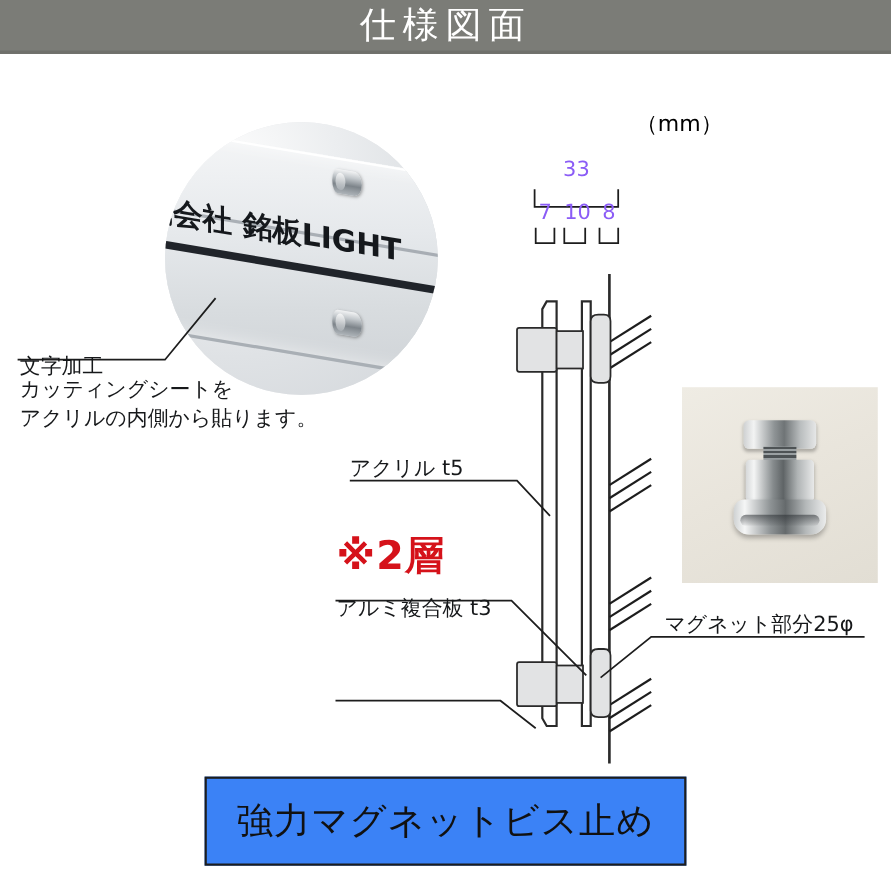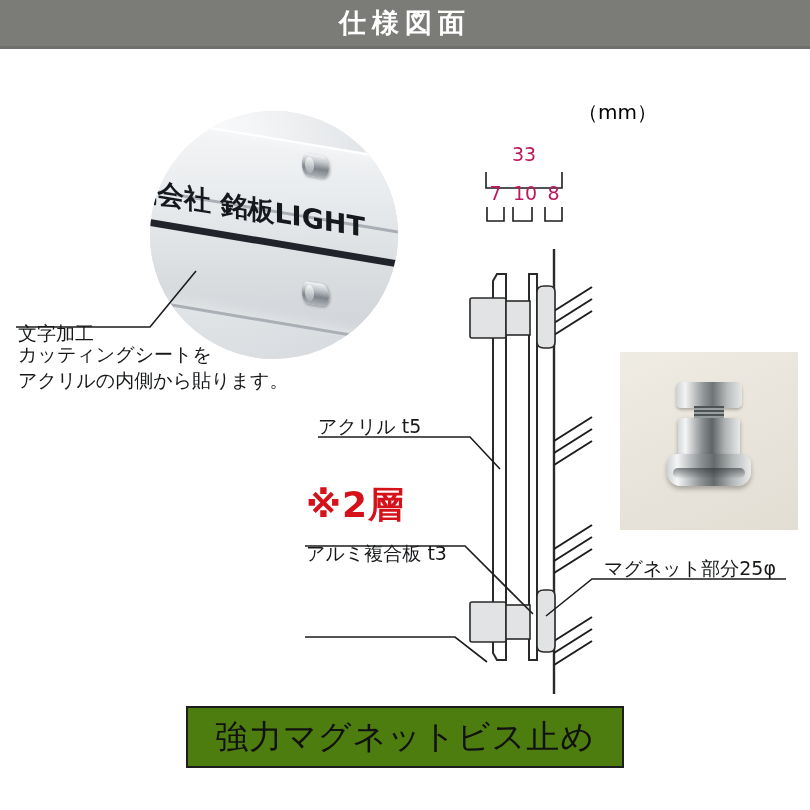--- a/index.html
+++ b/index.html
@@ -34,24 +34,24 @@
     background: #6f706b;
   }
   .header-title {
     position: absolute;
     left: 0; top: 0;
     width: 810px;
     height: 46px;
     line-height: 46px;
     text-align: center;
     color: #ffffff;
-    font-size: 27px;
+    font-size: 33px;
     letter-spacing: 6px;
     font-family: "DejaVu Sans", sans-serif;
-    font-weight: 700;
+    font-weight: 400;
   }
 
   
   .canvas {
     position: absolute;
     left: 0; top: 49px;
     width: 810px;
     height: 761px;
   }
 
@@ -231,45 +231,45 @@
     font-size: 36px;
     font-weight: 700;
     color: #d5121a;
     white-space: nowrap;
     letter-spacing: 1px;
   }
   .dim-label {
     position: absolute;
     font-family: "DejaVu Sans", sans-serif;
     font-size: 19px;
-    color: #be185d;
+    color: #8b5cf6;
     white-space: nowrap;
     text-align: center;
   }
   .unit-label {
     position: absolute;
     font-family: "DejaVu Sans", sans-serif;
     font-size: 20px;
     color: #000000;
     white-space: nowrap;
   }
 
   
   .caption-box {
     position: absolute;
     left: 186px;
     top: 657px;
     width: 438px;
-    height: 62px;
+    height: 81px;
     border: 2px solid #1d1d1d;
     box-sizing: border-box;
     display: flex;
     align-items: center;
     justify-content: center;
-    background: #4d7c0f;
+    background: #3b82f6;
   }
   .caption-text {
     font-family: "DejaVu Sans", sans-serif;
     font-size: 33px;
     color: #111111;
     letter-spacing: 1px;
     white-space: nowrap;
   }
 </style>
 </head>

